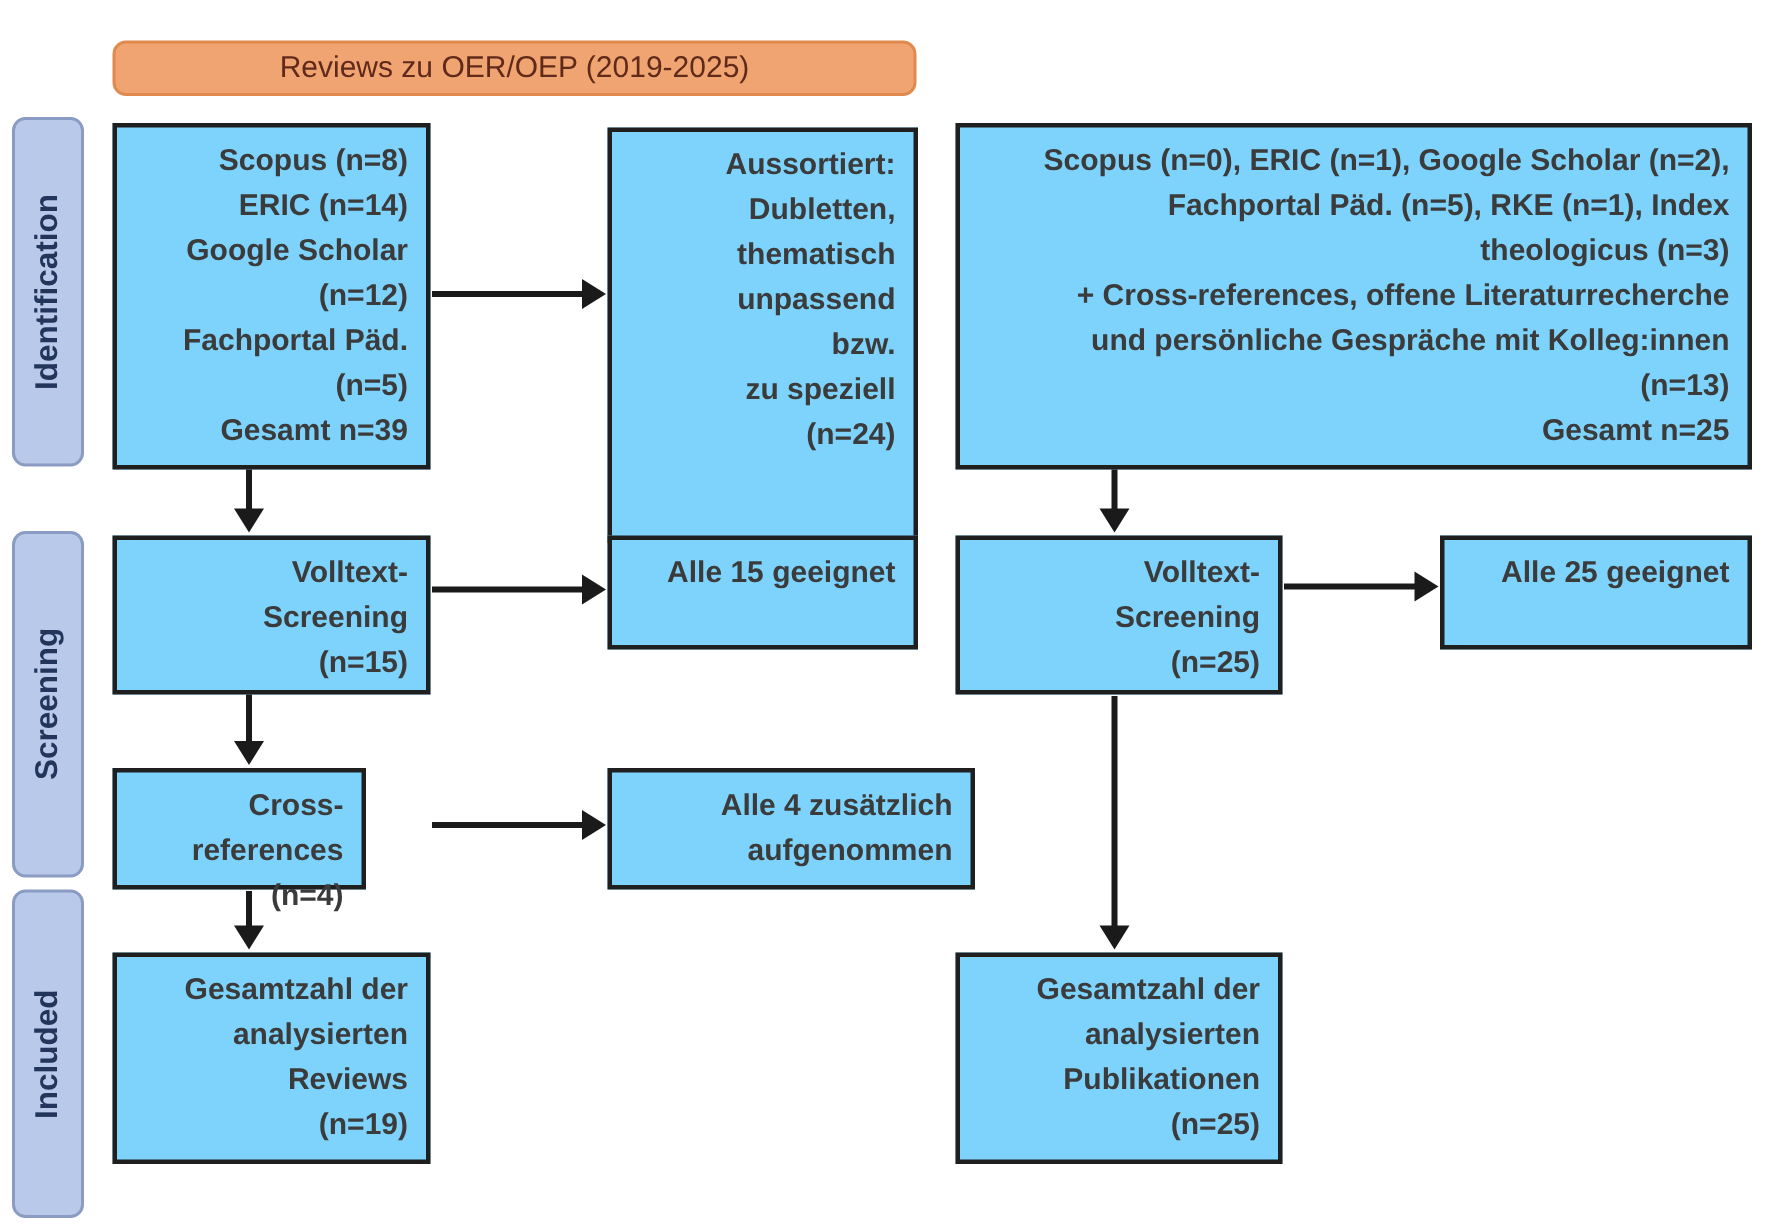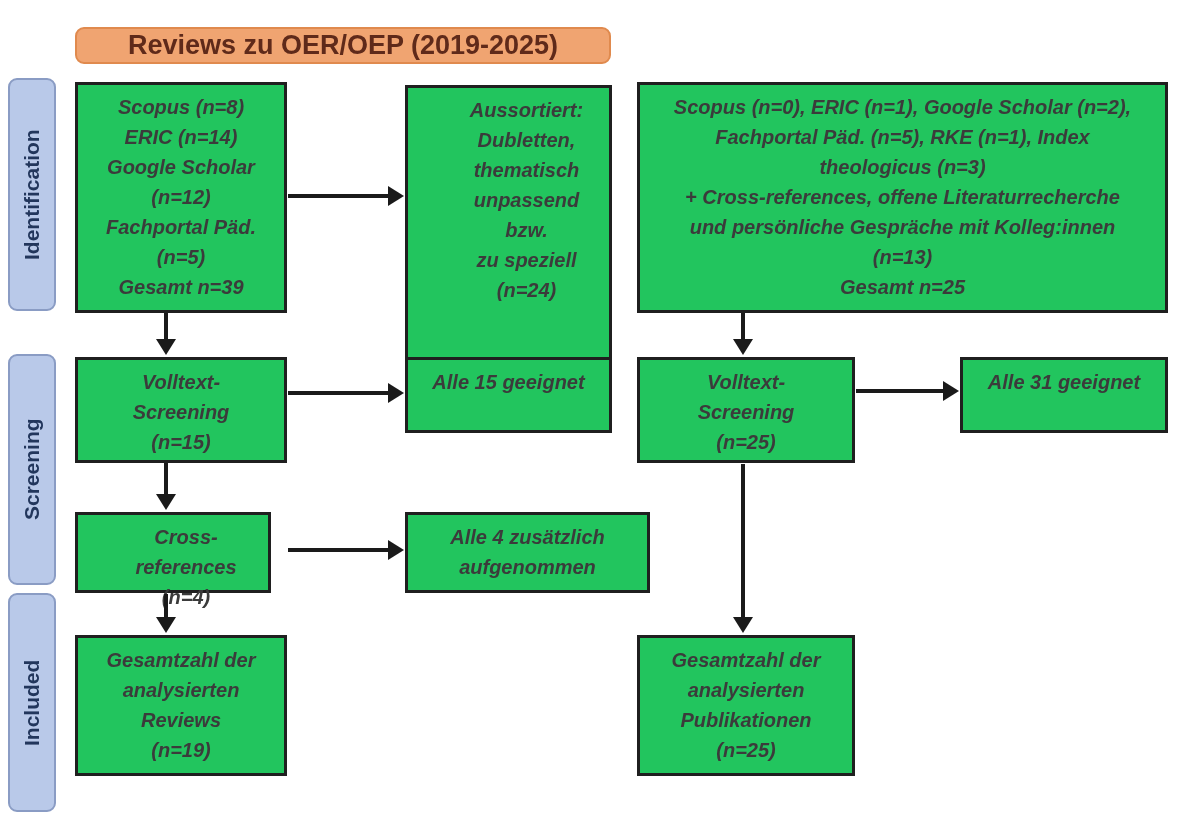--- a/index.html
+++ b/index.html
@@ -16,22 +16,22 @@
     overflow: hidden;
   }
   
   .col-header {
     position: absolute;
     box-sizing: border-box;
     background: var(--header-fill, #f0a471);
     border: 2px solid var(--header-border, #e08a4e);
     border-radius: 9px;
     color: var(--header-text, #5f2a1a);
-    font-size: 27px;
-    font-weight: bold;
+    font-size: 20px;
+    font-weight: normal;
     display: flex;
     align-items: center;
     justify-content: center;
     text-align: center;
   }
   
   .stage-label {
     position: absolute;
     box-sizing: border-box;
     background: var(--stage-fill, #b9c9e9);
@@ -43,30 +43,29 @@
     display: flex;
     align-items: center;
     justify-content: center;
     writing-mode: vertical-rl;
     transform: rotate(180deg);
   }
   
   .flow-box {
     position: absolute;
     box-sizing: border-box;
-    background: #22c55e;
+    background: #7dd3fc;
     border: 3px solid var(--box-border, #1f1f1f);
     color: var(--box-text, #3b3b3b);
     font-size: 20px;
     font-weight: bold;
     line-height: 30px;
     padding: 7px 12px;
     white-space: pre-line;
-    text-align: center;
-    font-style: italic;
+    text-align: right;
   }
   
   .arrow-h, .arrow-v {
     position: absolute;
     background: var(--arrow, #1a1a1a);
   }
   .arrow-h { height: 4px; }
   .arrow-v { width: 4px; }
   .arrow-h::after {
     content: "";
@@ -108,40 +107,40 @@
   <div class="flow-box" style="left:405px; top:85px; width:207px; height:277px;padding-left:48px;">Aussortiert:
 Dubletten,
 thematisch
 unpassend bzw.
 zu speziell
 (n=24)</div>
   <div class="flow-box" style="left:75px; top:357px; width:212px; height:106px;">Volltext-
 Screening
 (n=15)</div>
   <div class="flow-box" style="left:405px; top:357px; width:207px; height:76px;">Alle 15 geeignet</div>
-  <div class="flow-box" style="left:75px; top:512px; width:196px; height:81px;padding-left:38px;">Cross-references
+  <div class="flow-box" style="left:75px; top:512px; width:169px; height:81px;padding-left:38px;">Cross-references
 (n=4)</div>
   <div class="flow-box" style="left:405px; top:512px; width:245px; height:81px;">Alle 4 zusätzlich
 aufgenommen</div>
   <div class="flow-box" style="left:75px; top:635px; width:212px; height:141px;">Gesamtzahl der
 analysierten
 Reviews
 (n=19)</div>
 
   <div class="flow-box" style="left:637px; top:82px; width:531px; height:231px;">Scopus (n=0), ERIC (n=1), Google Scholar (n=2),
 Fachportal Päd. (n=5), RKE (n=1), Index
 theologicus (n=3)
 + Cross-references, offene Literaturrecherche
 und persönliche Gespräche mit Kolleg:innen
 (n=13)
 Gesamt n=25</div>
   <div class="flow-box" style="left:637px; top:357px; width:218px; height:106px;">Volltext-
 Screening
 (n=25)</div>
-  <div class="flow-box" style="left:960px; top:357px; width:208px; height:76px;">Alle 31 geeignet</div>
+  <div class="flow-box" style="left:960px; top:357px; width:208px; height:76px;">Alle 25 geeignet</div>
   <div class="flow-box" style="left:637px; top:635px; width:218px; height:141px;">Gesamtzahl der
 analysierten
 Publikationen
 (n=25)</div>
 
   <div class="arrow-h" style="left:288px; top:194px; width:101px;"></div>
   <div class="arrow-v" style="left:164px; top:313px; height:27px;"></div>
   <div class="arrow-h" style="left:288px; top:391px; width:101px;"></div>
   <div class="arrow-v" style="left:164px; top:463px; height:32px;"></div>
   <div class="arrow-h" style="left:288px; top:548px; width:101px;"></div>

